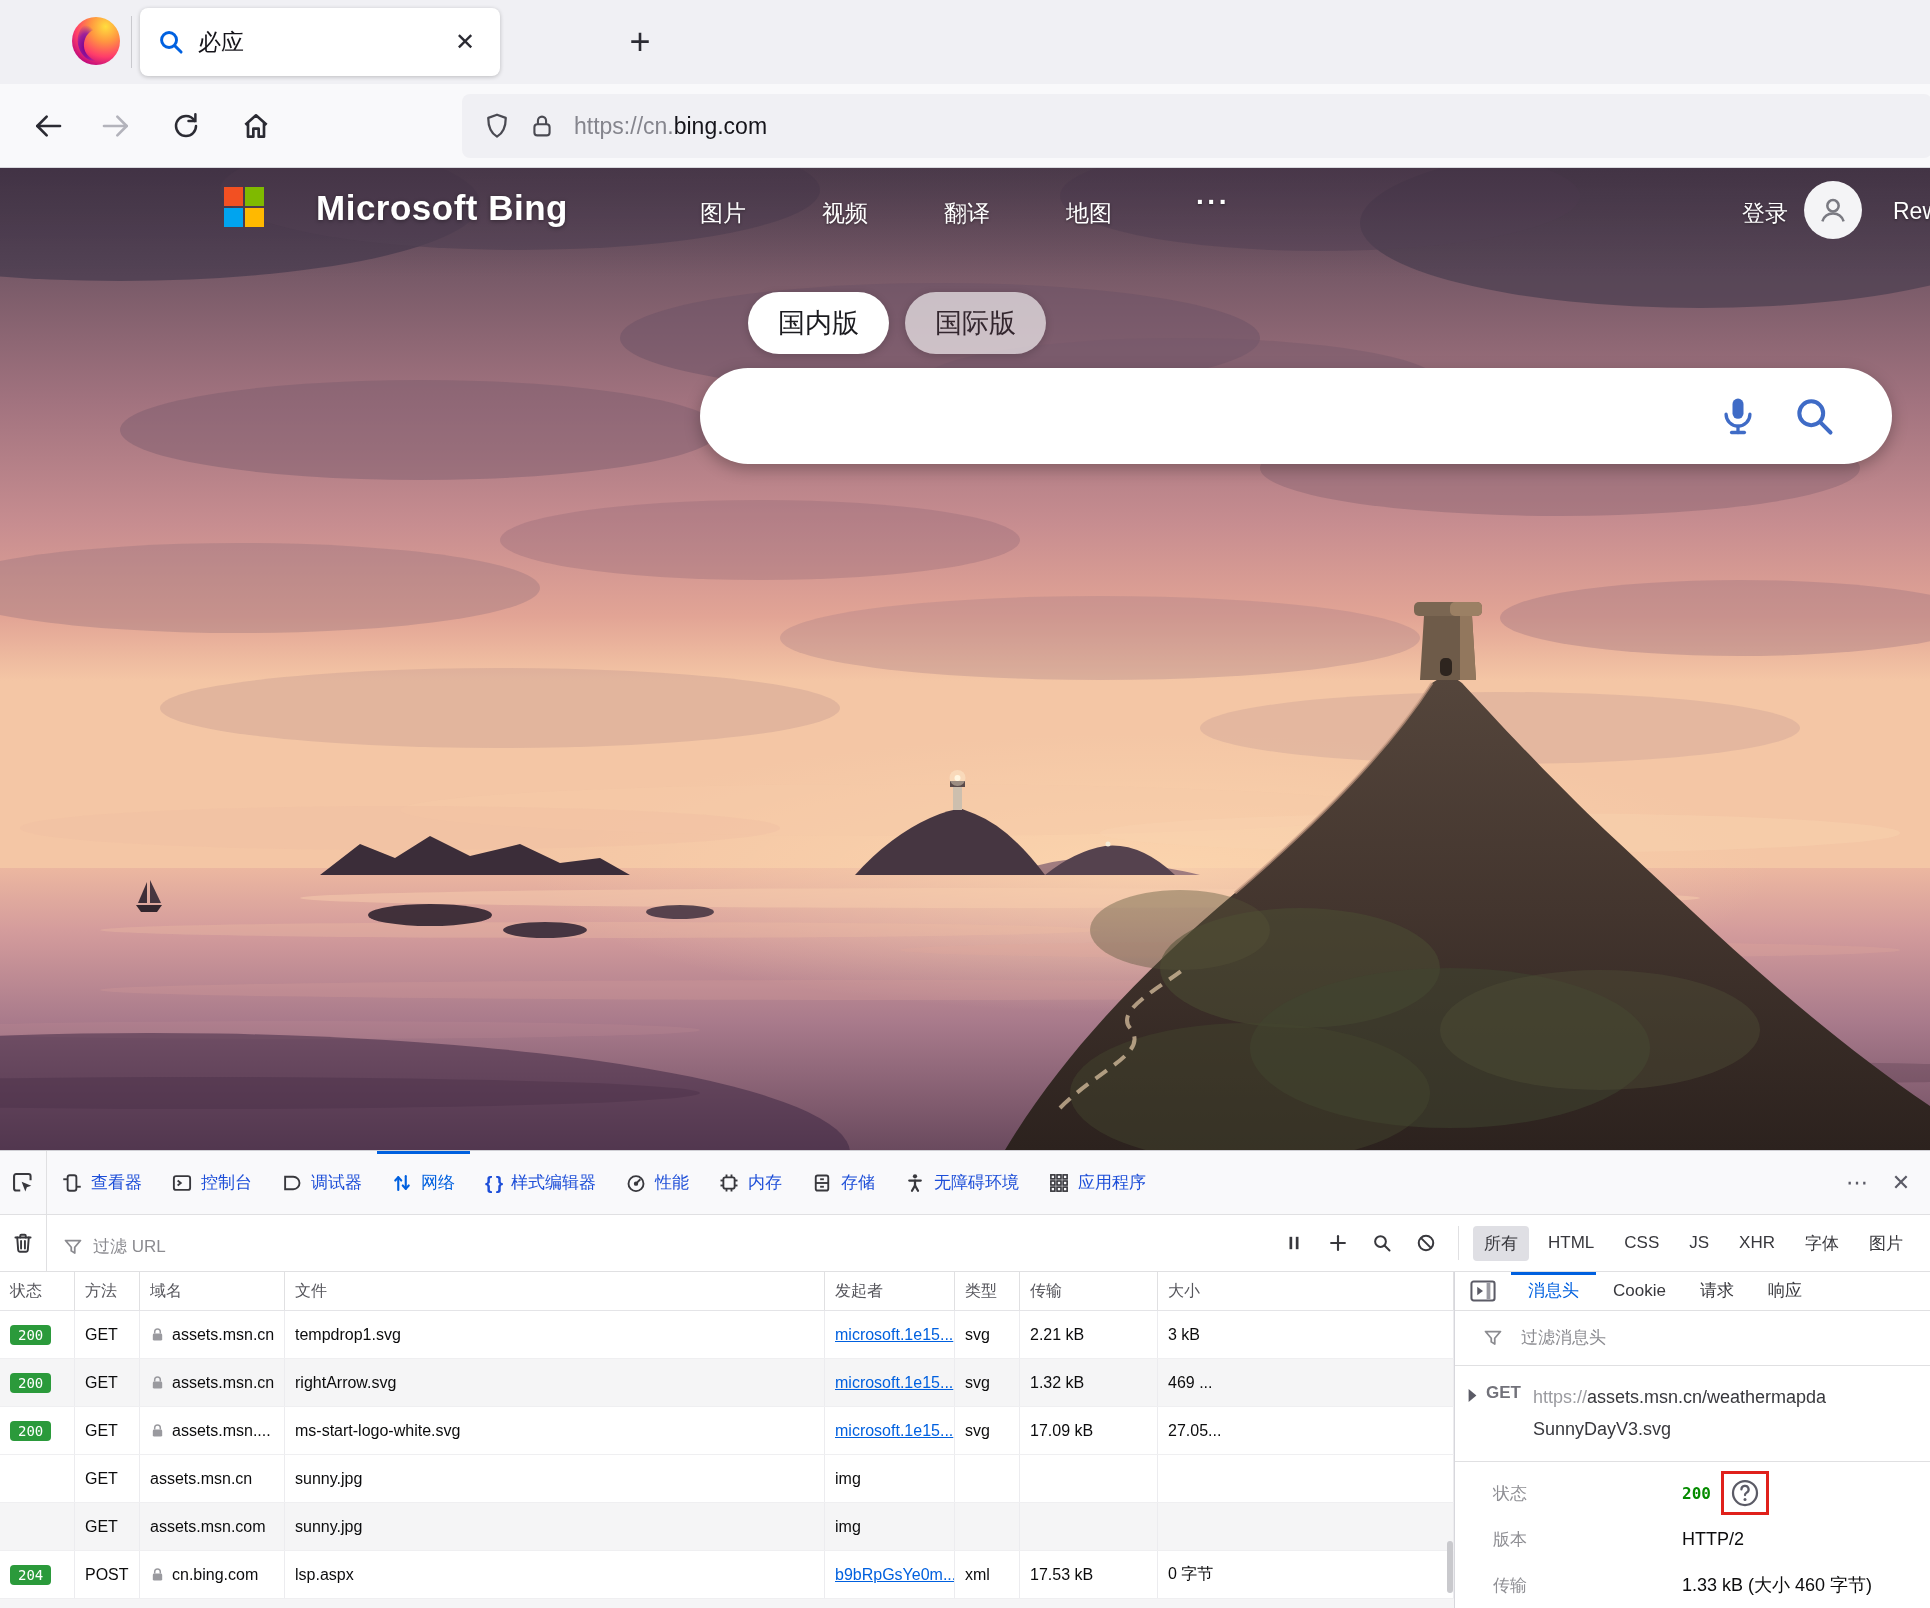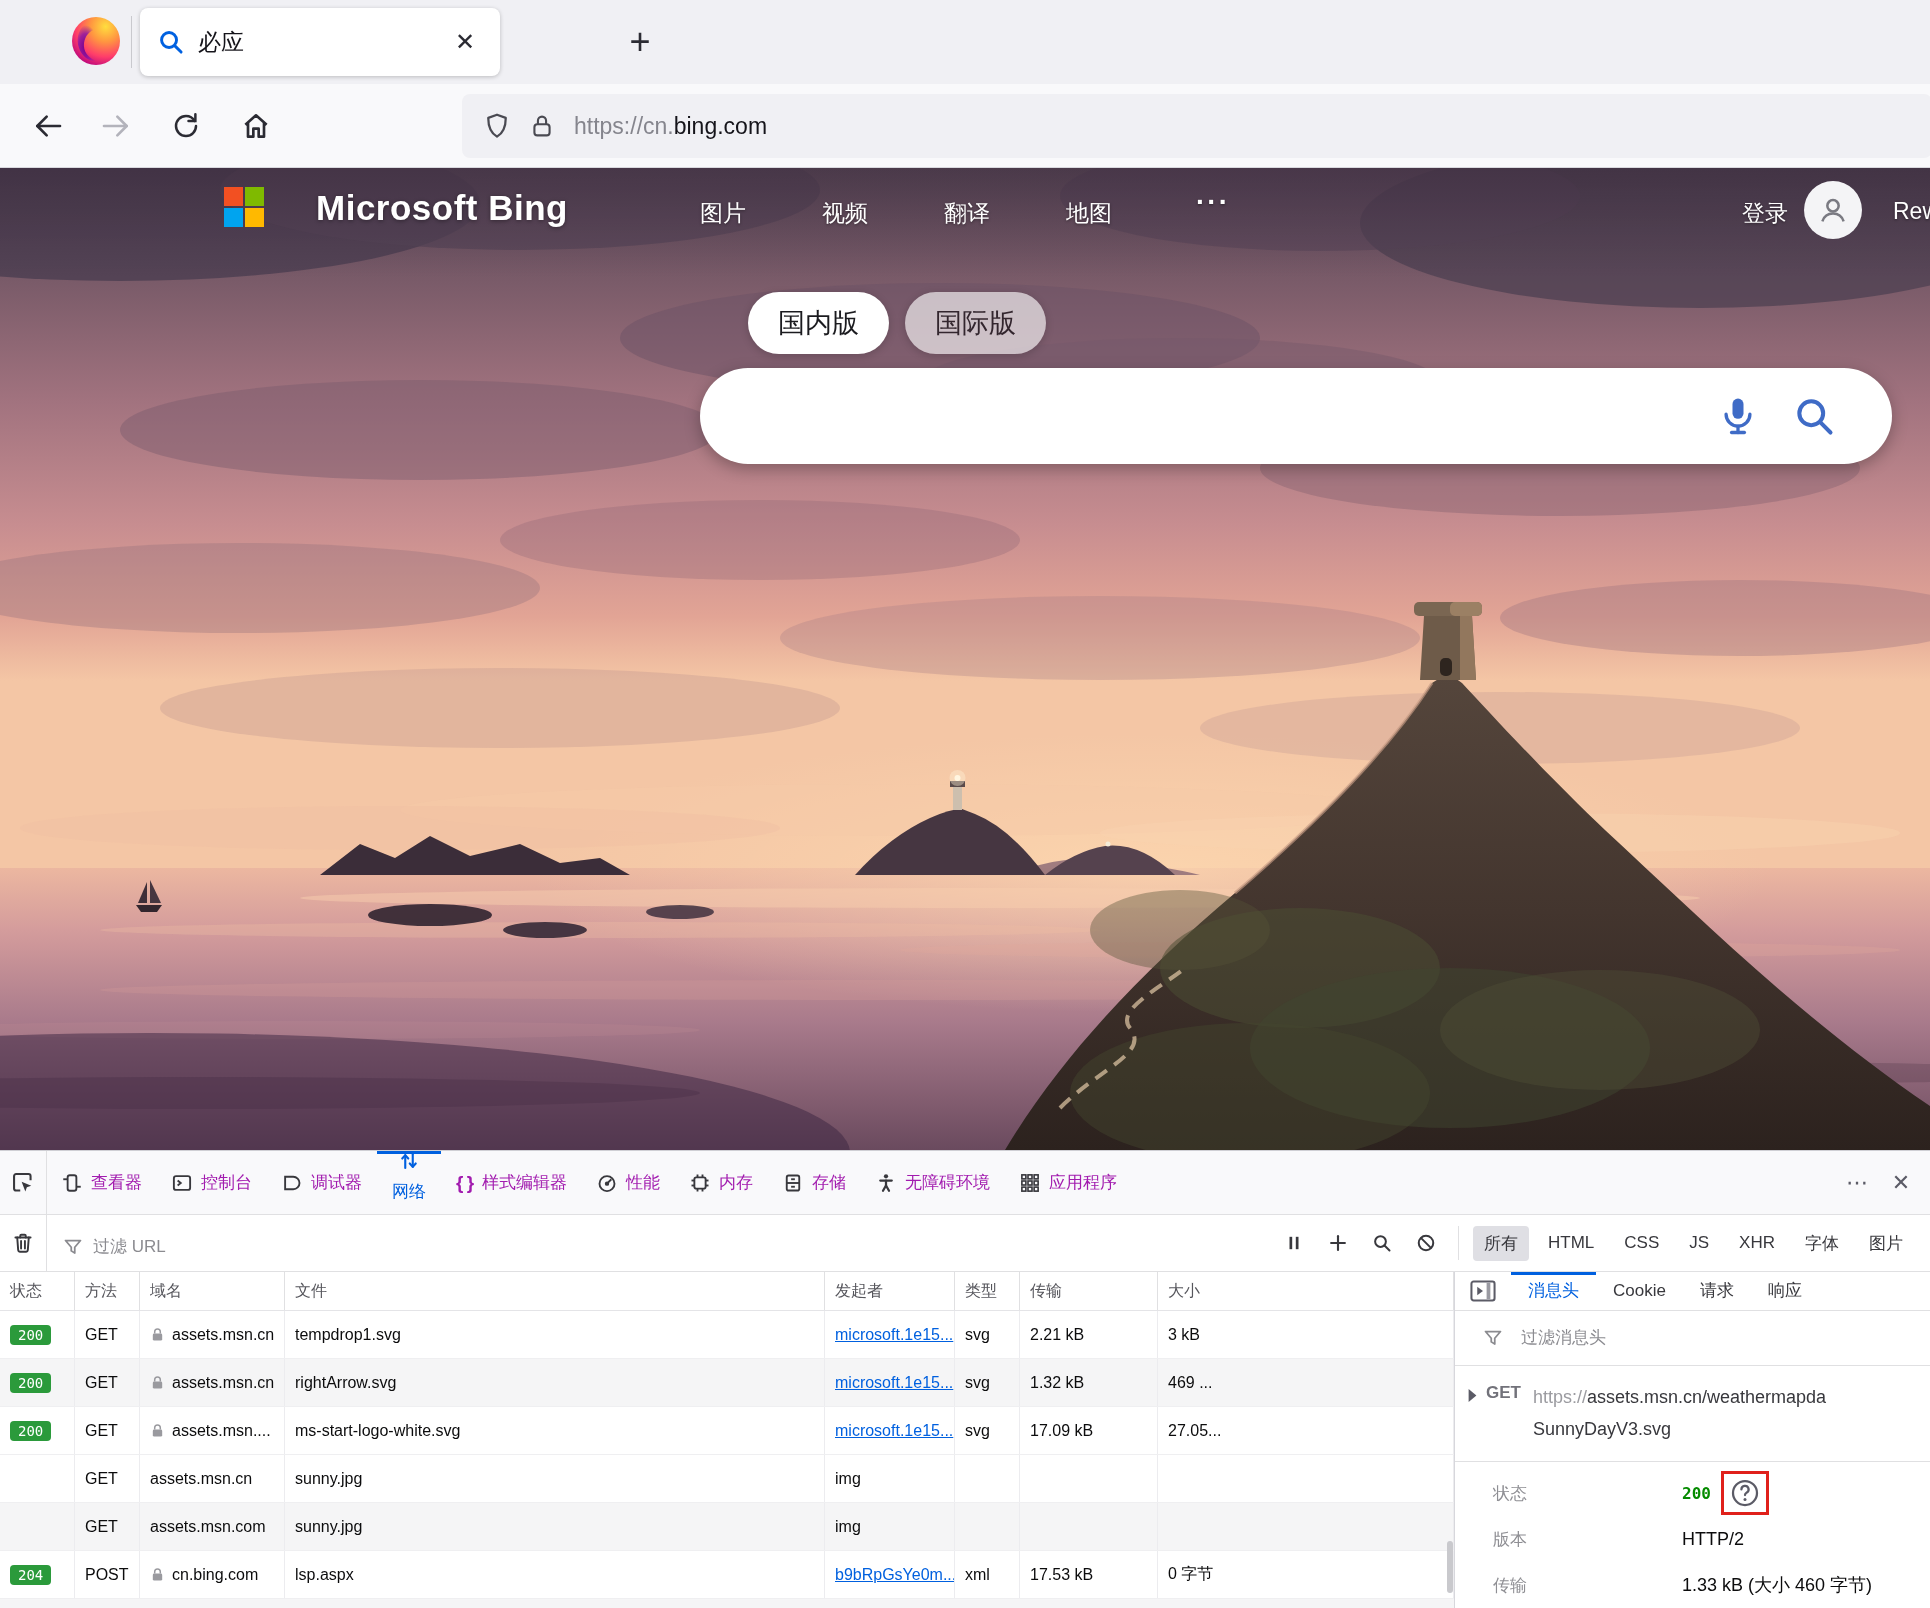--- a/index.html
+++ b/index.html
@@ -55,23 +55,23 @@
 
   .searchbox { position:absolute; left:700px; top:200px; width:1192px; height:96px; background:#fff;
                border-radius:48px; box-shadow:0 5px 16px rgba(0,0,0,.28); }
   .sb-icon { position:absolute; top:26px; width:44px; height:44px; }
 
   
   .devtools { position:absolute; left:0; top:1150px; width:1930px; height:458px; background:#fff;
               border-top:1px solid #cfcfd4; font-family:"Liberation Sans", sans-serif; }
   .dt-toolbar { height:64px; background:#f9f9fb; border-bottom:1px solid #e0e0e2; display:flex; align-items:stretch; }
   .picker { width:47px; border-right:1px solid #e0e0e2; display:flex; align-items:center; justify-content:center; }
-  .tool { display:flex; align-items:center; gap:9px; padding:0 15px; font-size:17px; color:#a21caf; }
+  .tool { display:flex; align-items:center; gap:9px; padding:0 15px; font-size:17px; color:#1d4ed8; }
   .tool svg, .picker svg { flex:0 0 auto; }
-  .tool.active { color:#0060df; box-shadow:inset 0 3px 0 #0060df;flex-direction:column; }
+  .tool.active { color:#0060df; box-shadow:inset 0 3px 0 #0060df; }
   .braces { font-size:19px; font-weight:700; letter-spacing:-1px; }
   .dt-right { margin-left:auto; display:flex; align-items:center; padding-right:10px; gap:6px; }
   .dt-rbtn { width:38px; height:38px; display:flex; align-items:center; justify-content:center; color:#5b5b66;
              font-size:22px; border-radius:4px; }
 
   .dt-filter { height:57px; border-bottom:1px solid #e0e0e2; display:flex; align-items:center; }
   .trash { width:47px; align-self:stretch; border-right:1px solid #e0e0e2; display:flex; align-items:center; justify-content:center; }
   .flt-wrap { display:flex; align-items:center; gap:10px; padding-left:16px; flex:0 0 auto;margin-top:8px; }
   .flt-input { border:none; background:transparent; outline:none; font-size:17px; width:320px; color:#38383d;
                font-family:"Liberation Sans", sans-serif; }

